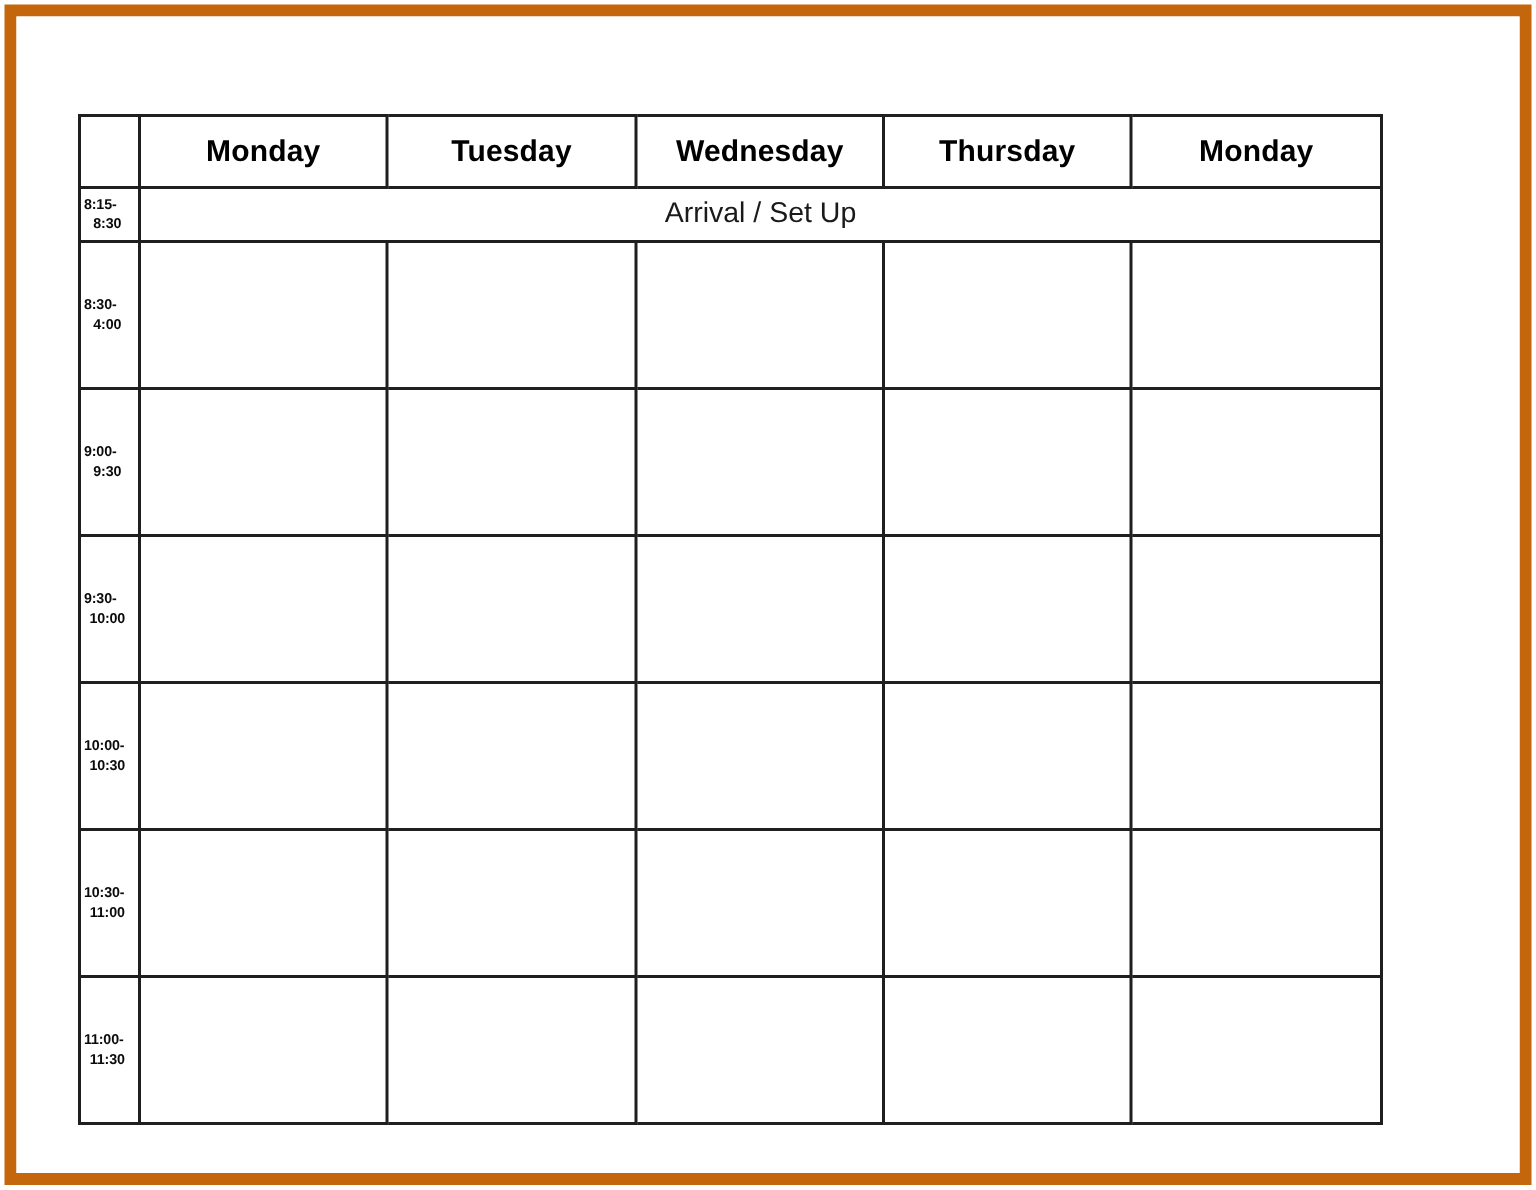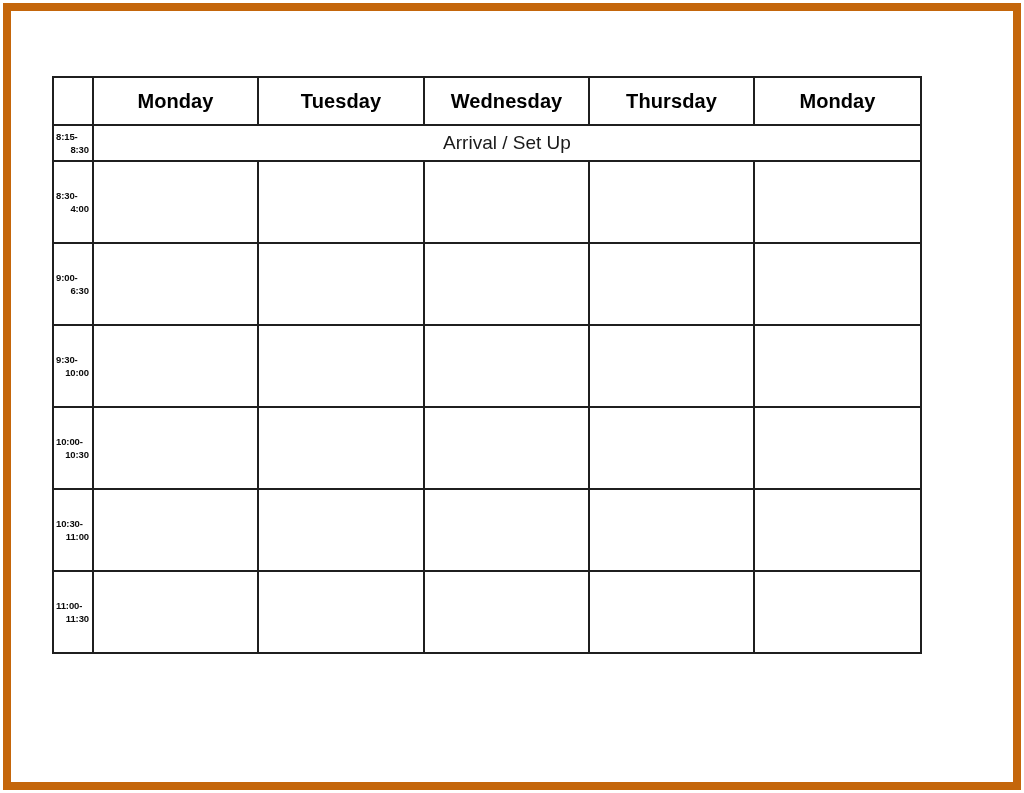--- a/index.html
+++ b/index.html
@@ -97,36 +97,36 @@
   }
   td.arrival-cell {
     text-align: center;
     font-size: 19px;
     font-weight: normal;
     color: #1a1a1a;
   }
 
   
   tr.slot-row td {
-    height: 82px;
+    height: 98px;
   }
 
   
   td.time-cell {
     font-size: 9.5px;
     font-weight: bold;
     color: #0a0a0a;
     line-height: 13px;
     text-align: center;
     padding: 0 1px;
     vertical-align: middle;
     letter-spacing: -0.1px;
   }
   td.time-cell .t-start { display: block; text-align: left;  padding-left: 2px; }
-  td.time-cell .t-end   { display: block; text-align: right; padding-right: 3px; }
+  td.time-cell .t-end   { display: block; padding-right: 3px; }
 
   td.day-cell { }
 </style>
 </head>
 <body>
 
 <div id="page">
 
   <div id="orange-frame"></div>
 
@@ -171,21 +171,21 @@
             <td class="day-cell"></td>
             <td class="day-cell"></td>
             <td class="day-cell"></td>
             <td class="day-cell"></td>
             <td class="day-cell"></td>
           </tr>
 
           <tr class="slot-row">
             <td class="time-cell">
               <span class="t-start">9:00-</span>
-              <span class="t-end">6:30</span>
+              <span class="t-end">9:30</span>
             </td>
             <td class="day-cell"></td>
             <td class="day-cell"></td>
             <td class="day-cell"></td>
             <td class="day-cell"></td>
             <td class="day-cell"></td>
           </tr>
 
           <tr class="slot-row">
             <td class="time-cell">

